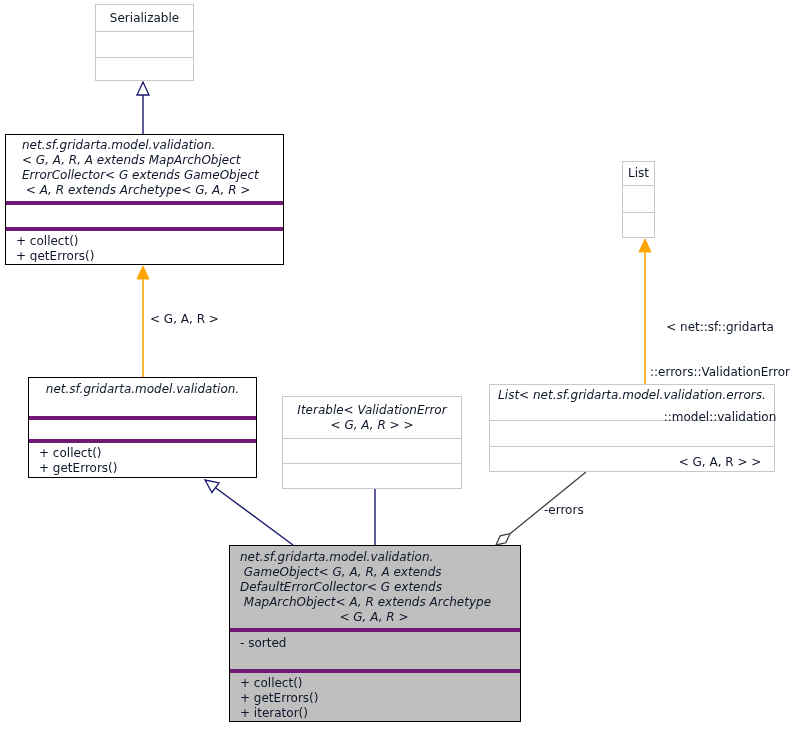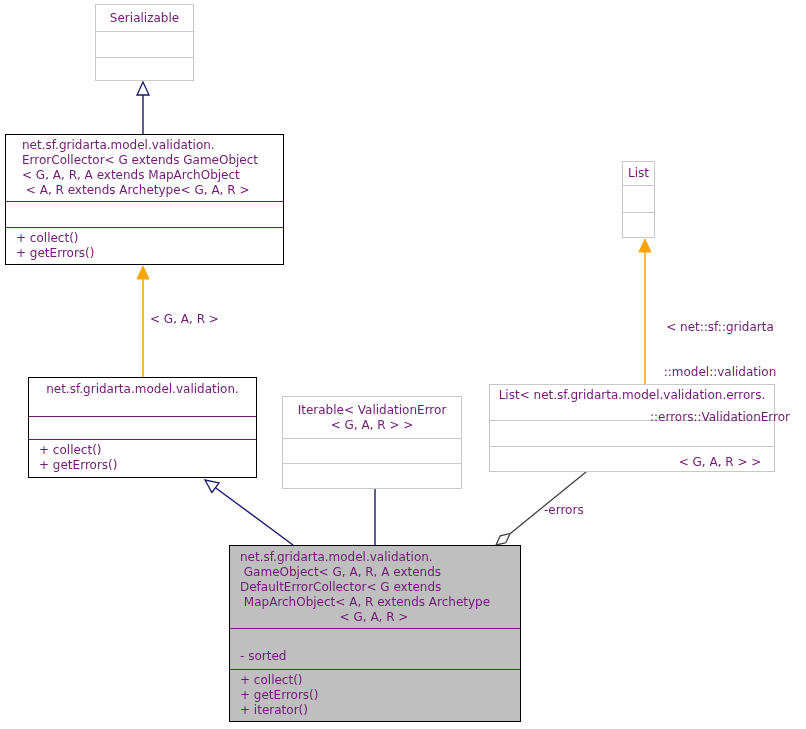--- a/index.html
+++ b/index.html
@@ -1,27 +1,27 @@
 <!DOCTYPE html>
 <html style="--inheritance: #191970; --template: #ffa500; --aggregation: #404040; --class-fill: #bfbfbf;"><head>
 <meta charset="utf-8">
 <style>
   html,body{margin:0;padding:0;background:#ffffff;}
   #canvas{
     position:relative;width:806px;height:729px;background:#ffffff;overflow:hidden;
-    font-family:"DejaVu Sans",sans-serif;font-size:12px;color:#701a75;line-height:15px;
+    font-family:"DejaVu Sans",sans-serif;font-size:12px;color:#0f172a;line-height:15px;
   }
   #edges{position:absolute;left:0;top:0;width:806px;height:729px;z-index:0;}
   .uml-box{position:absolute;background:#ffffff;border:1px solid #000;box-sizing:border-box;z-index:1;}
   .uml-box.light{border-color:#c8c8c8;}
   .uml-box.filled{background:var(--class-fill,#bfbfbf);}
   .compartment{box-sizing:border-box;overflow:hidden;}
-  .compartment + .compartment{border-top:1px solid #701a75;}
+  .compartment + .compartment{border-top:4px solid #701a75;}
   .light .compartment + .compartment{border-top:1px solid #c8c8c8;}
-  .title-line{white-space:pre;}
+  .title-line{white-space:pre;font-style:italic;}
   .t-center{text-align:center;}
   .t-left{text-align:left;}
   .member{white-space:pre;padding-left:10px;}
   .edge-label{position:absolute;z-index:2;white-space:pre;}
   .inh{stroke:var(--inheritance,#191970);fill:none;stroke-width:1.4;}
   .inh-head{stroke:var(--inheritance,#191970);fill:#ffffff;stroke-width:1.3;}
   .tpl{stroke:var(--template,#ffa500);fill:none;stroke-width:1.6;}
   .tpl-head{stroke:var(--template,#ffa500);fill:var(--template,#ffa500);}
   .agg{stroke:var(--aggregation,#404040);fill:none;stroke-width:1.3;}
   .agg-head{stroke:var(--aggregation,#404040);fill:#ffffff;stroke-width:1.3;}
@@ -66,43 +66,43 @@
 
   <div class="uml-box light" style="left:95px;top:4px;width:99px;height:77px;">
     <div class="compartment t-center" style="height:26px;padding-top:6px;">Serializable</div>
     <div class="compartment" style="height:26px;"></div>
     <div class="compartment" style="height:23px;"></div>
   </div>
 
   <div class="uml-box" style="left:5px;top:134px;width:279px;height:131px;">
     <div class="compartment t-left" style="height:66px;padding:3px 2px 0 16px;">
       <div class="title-line">net.sf.gridarta.model.validation.</div>
+      <div class="title-line">&lt; G, A, R, A extends MapArchObject</div>
       <div class="title-line">ErrorCollector&lt; G extends GameObject</div>
-      <div class="title-line">&lt; G, A, R, A extends MapArchObject</div>
       <div class="title-line"> &lt; A, R extends Archetype&lt; G, A, R &gt;</div>
     </div>
     <div class="compartment" style="height:26px;"></div>
     <div class="compartment" style="height:35px;padding-top:3px;">
       <div class="member">+ collect()</div>
       <div class="member">+ getErrors()</div>
     </div>
   </div>
 
   <div class="uml-box light" style="left:622px;top:161px;width:33px;height:77px;">
     <div class="compartment t-center" style="height:23px;padding-top:4px;">List</div>
     <div class="compartment" style="height:27px;"></div>
     <div class="compartment" style="height:25px;"></div>
   </div>
 
   <div class="edge-label" style="left:150px;top:312px;">&lt; G, A, R &gt;</div>
 
   <div class="edge-label t-center" style="left:640px;top:290px;width:160px;">
     <div>&lt; net::sf::gridarta</div>
+    <div>::errors::ValidationError</div>
     <div>::model::validation</div>
-    <div>::errors::ValidationError</div>
     <div>&lt; G, A, R &gt; &gt;</div>
   </div>
 
   <div class="uml-box" style="left:28px;top:377px;width:229px;height:101px;">
     <div class="compartment t-center" style="height:38px;padding-top:4px;">
       <div class="title-line">net.sf.gridarta.model.validation.</div>
     </div>
     <div class="compartment" style="height:23px;"></div>
     <div class="compartment" style="height:36px;padding-top:3px;">
       <div class="member">+ collect()</div>
@@ -130,21 +130,21 @@
   <div class="edge-label" style="left:544px;top:503px;">-errors</div>
 
   <div class="uml-box filled" style="left:229px;top:545px;width:292px;height:177px;">
     <div class="compartment t-left" style="height:82px;padding:4px 2px 0 10px;">
       <div class="title-line">net.sf.gridarta.model.validation.</div>
       <div class="title-line"> GameObject&lt; G, A, R, A extends</div>
       <div class="title-line">DefaultErrorCollector&lt; G extends</div>
       <div class="title-line"> MapArchObject&lt; A, R extends Archetype</div>
       <div class="title-line t-center" style="margin-left:-10px;">&lt; G, A, R &gt;</div>
     </div>
-    <div class="compartment" style="height:41px;padding-top:20px;">
+    <div class="compartment" style="height:41px;padding-top:4px;">
       <div class="member">- sorted</div>
     </div>
     <div class="compartment" style="height:50px;padding-top:3px;">
       <div class="member">+ collect()</div>
       <div class="member">+ getErrors()</div>
       <div class="member">+ iterator()</div>
     </div>
   </div>
 
 </div>

